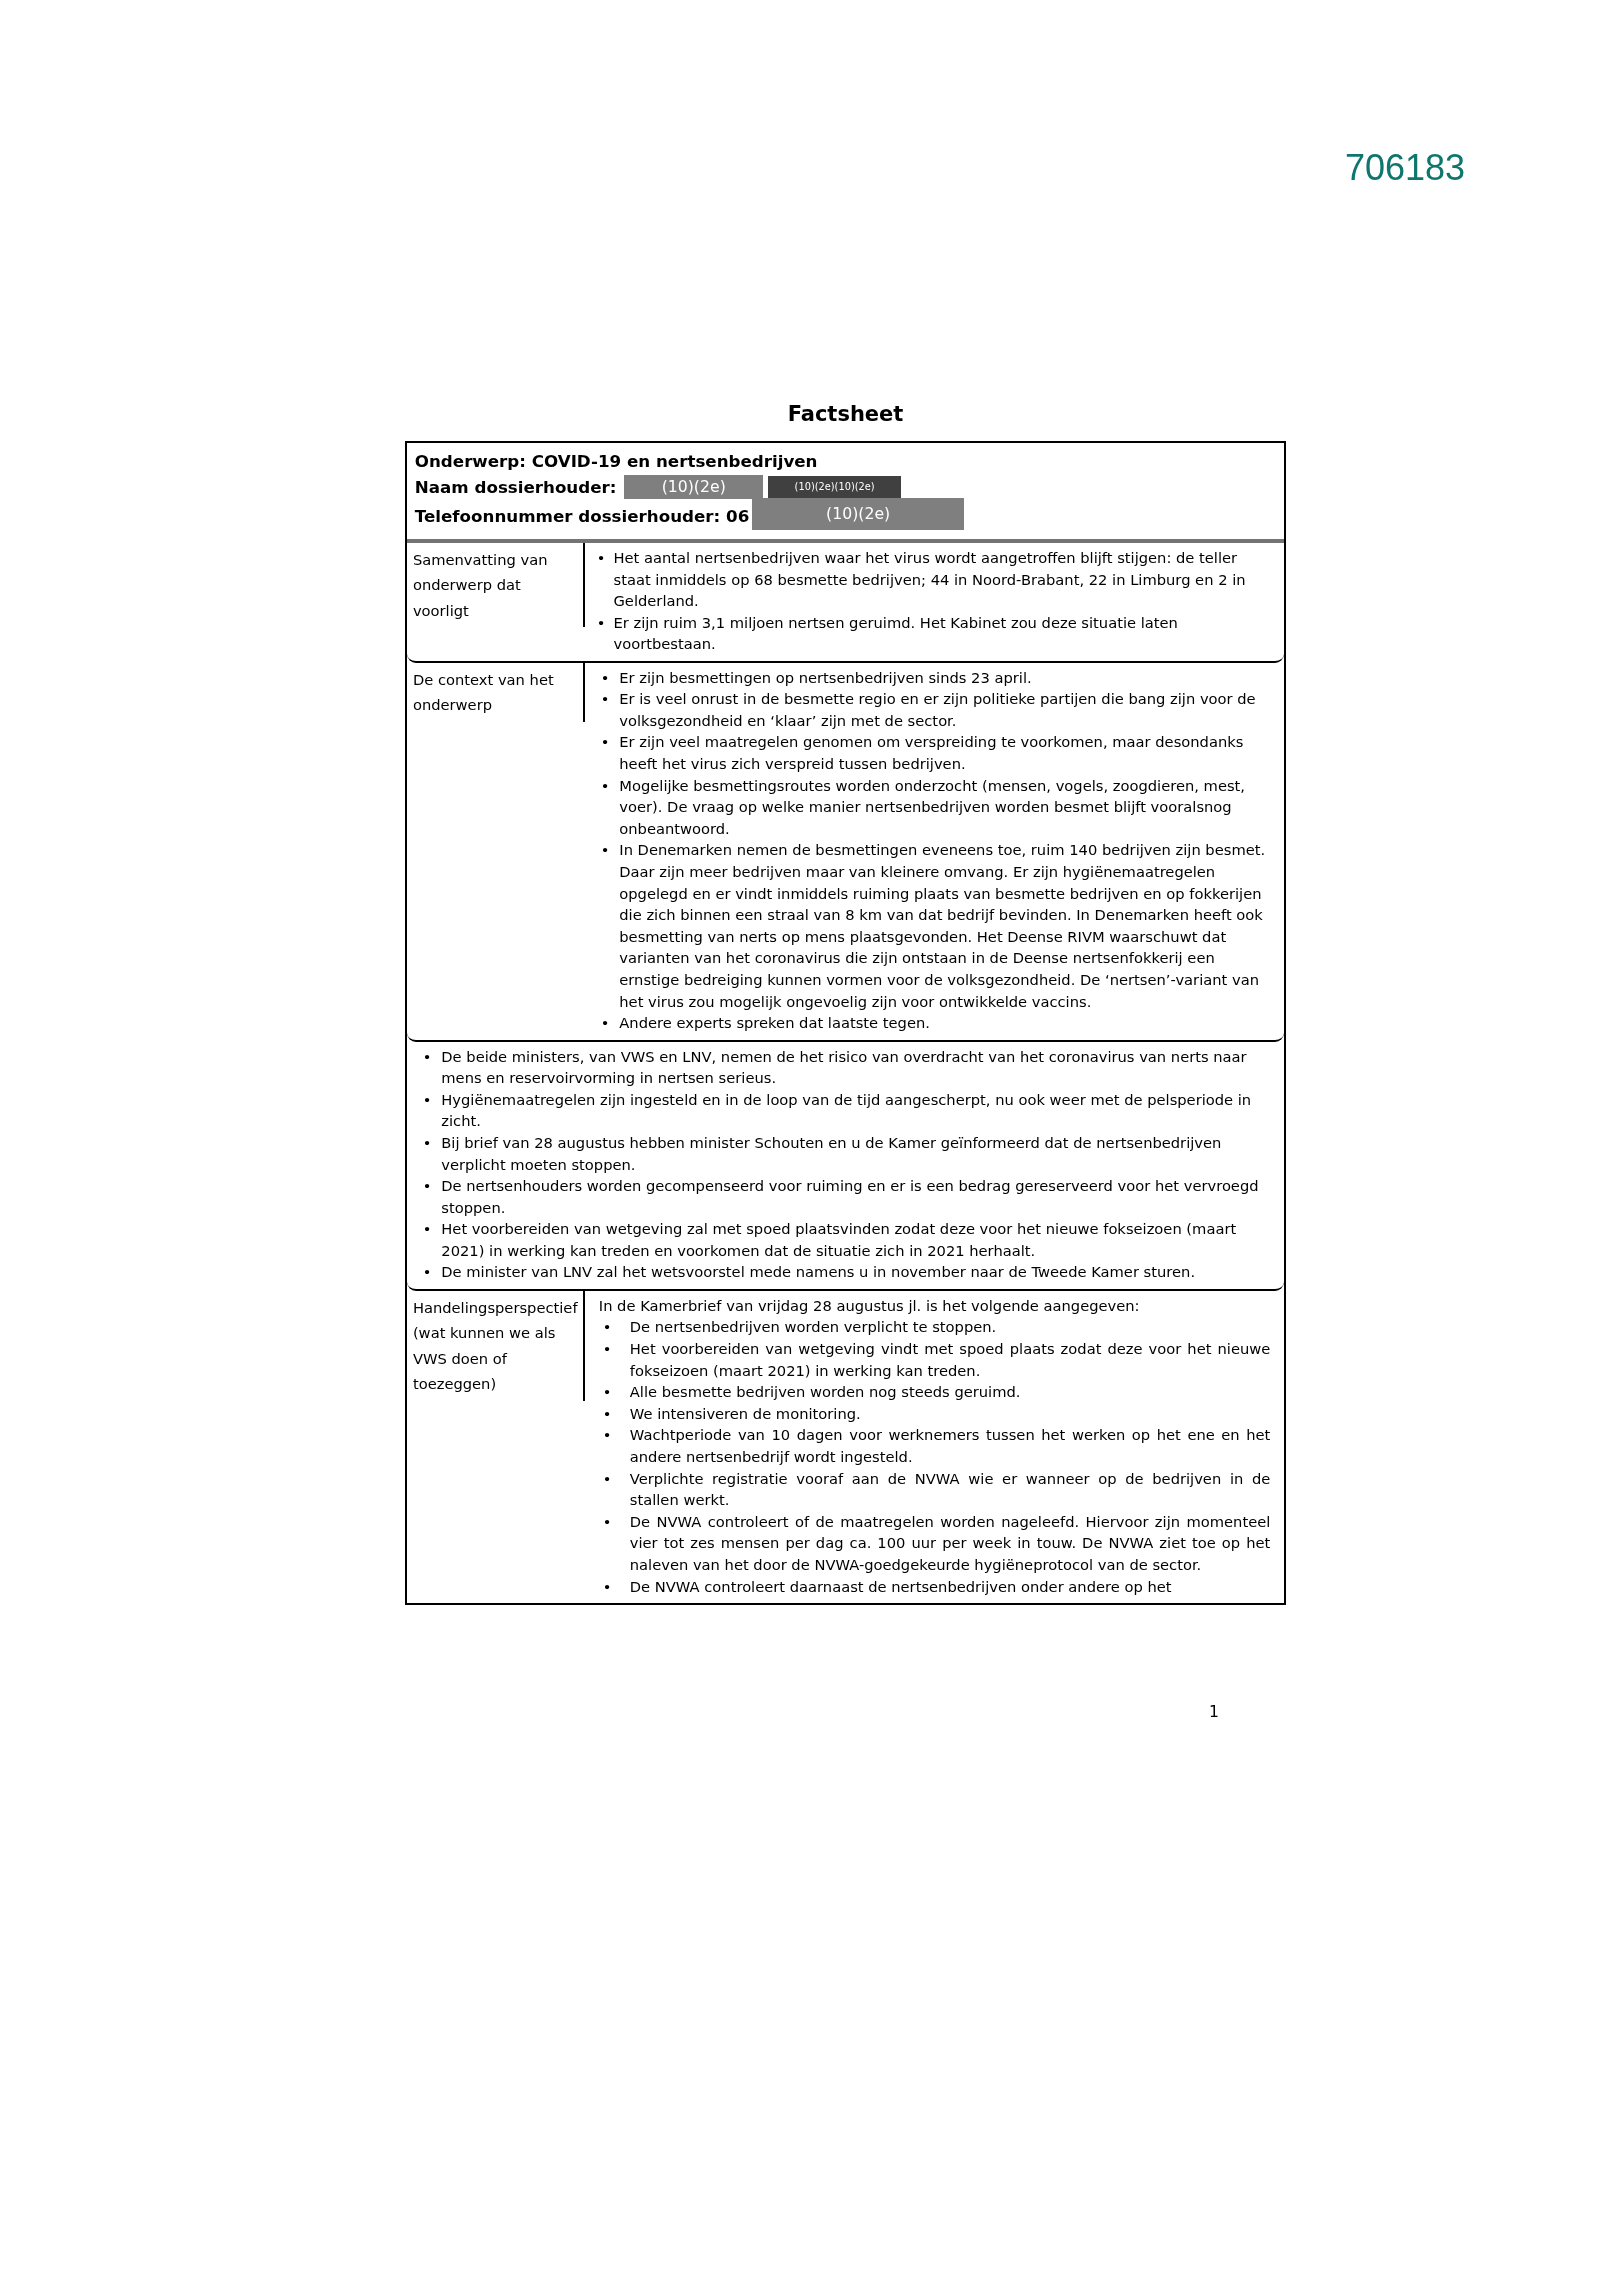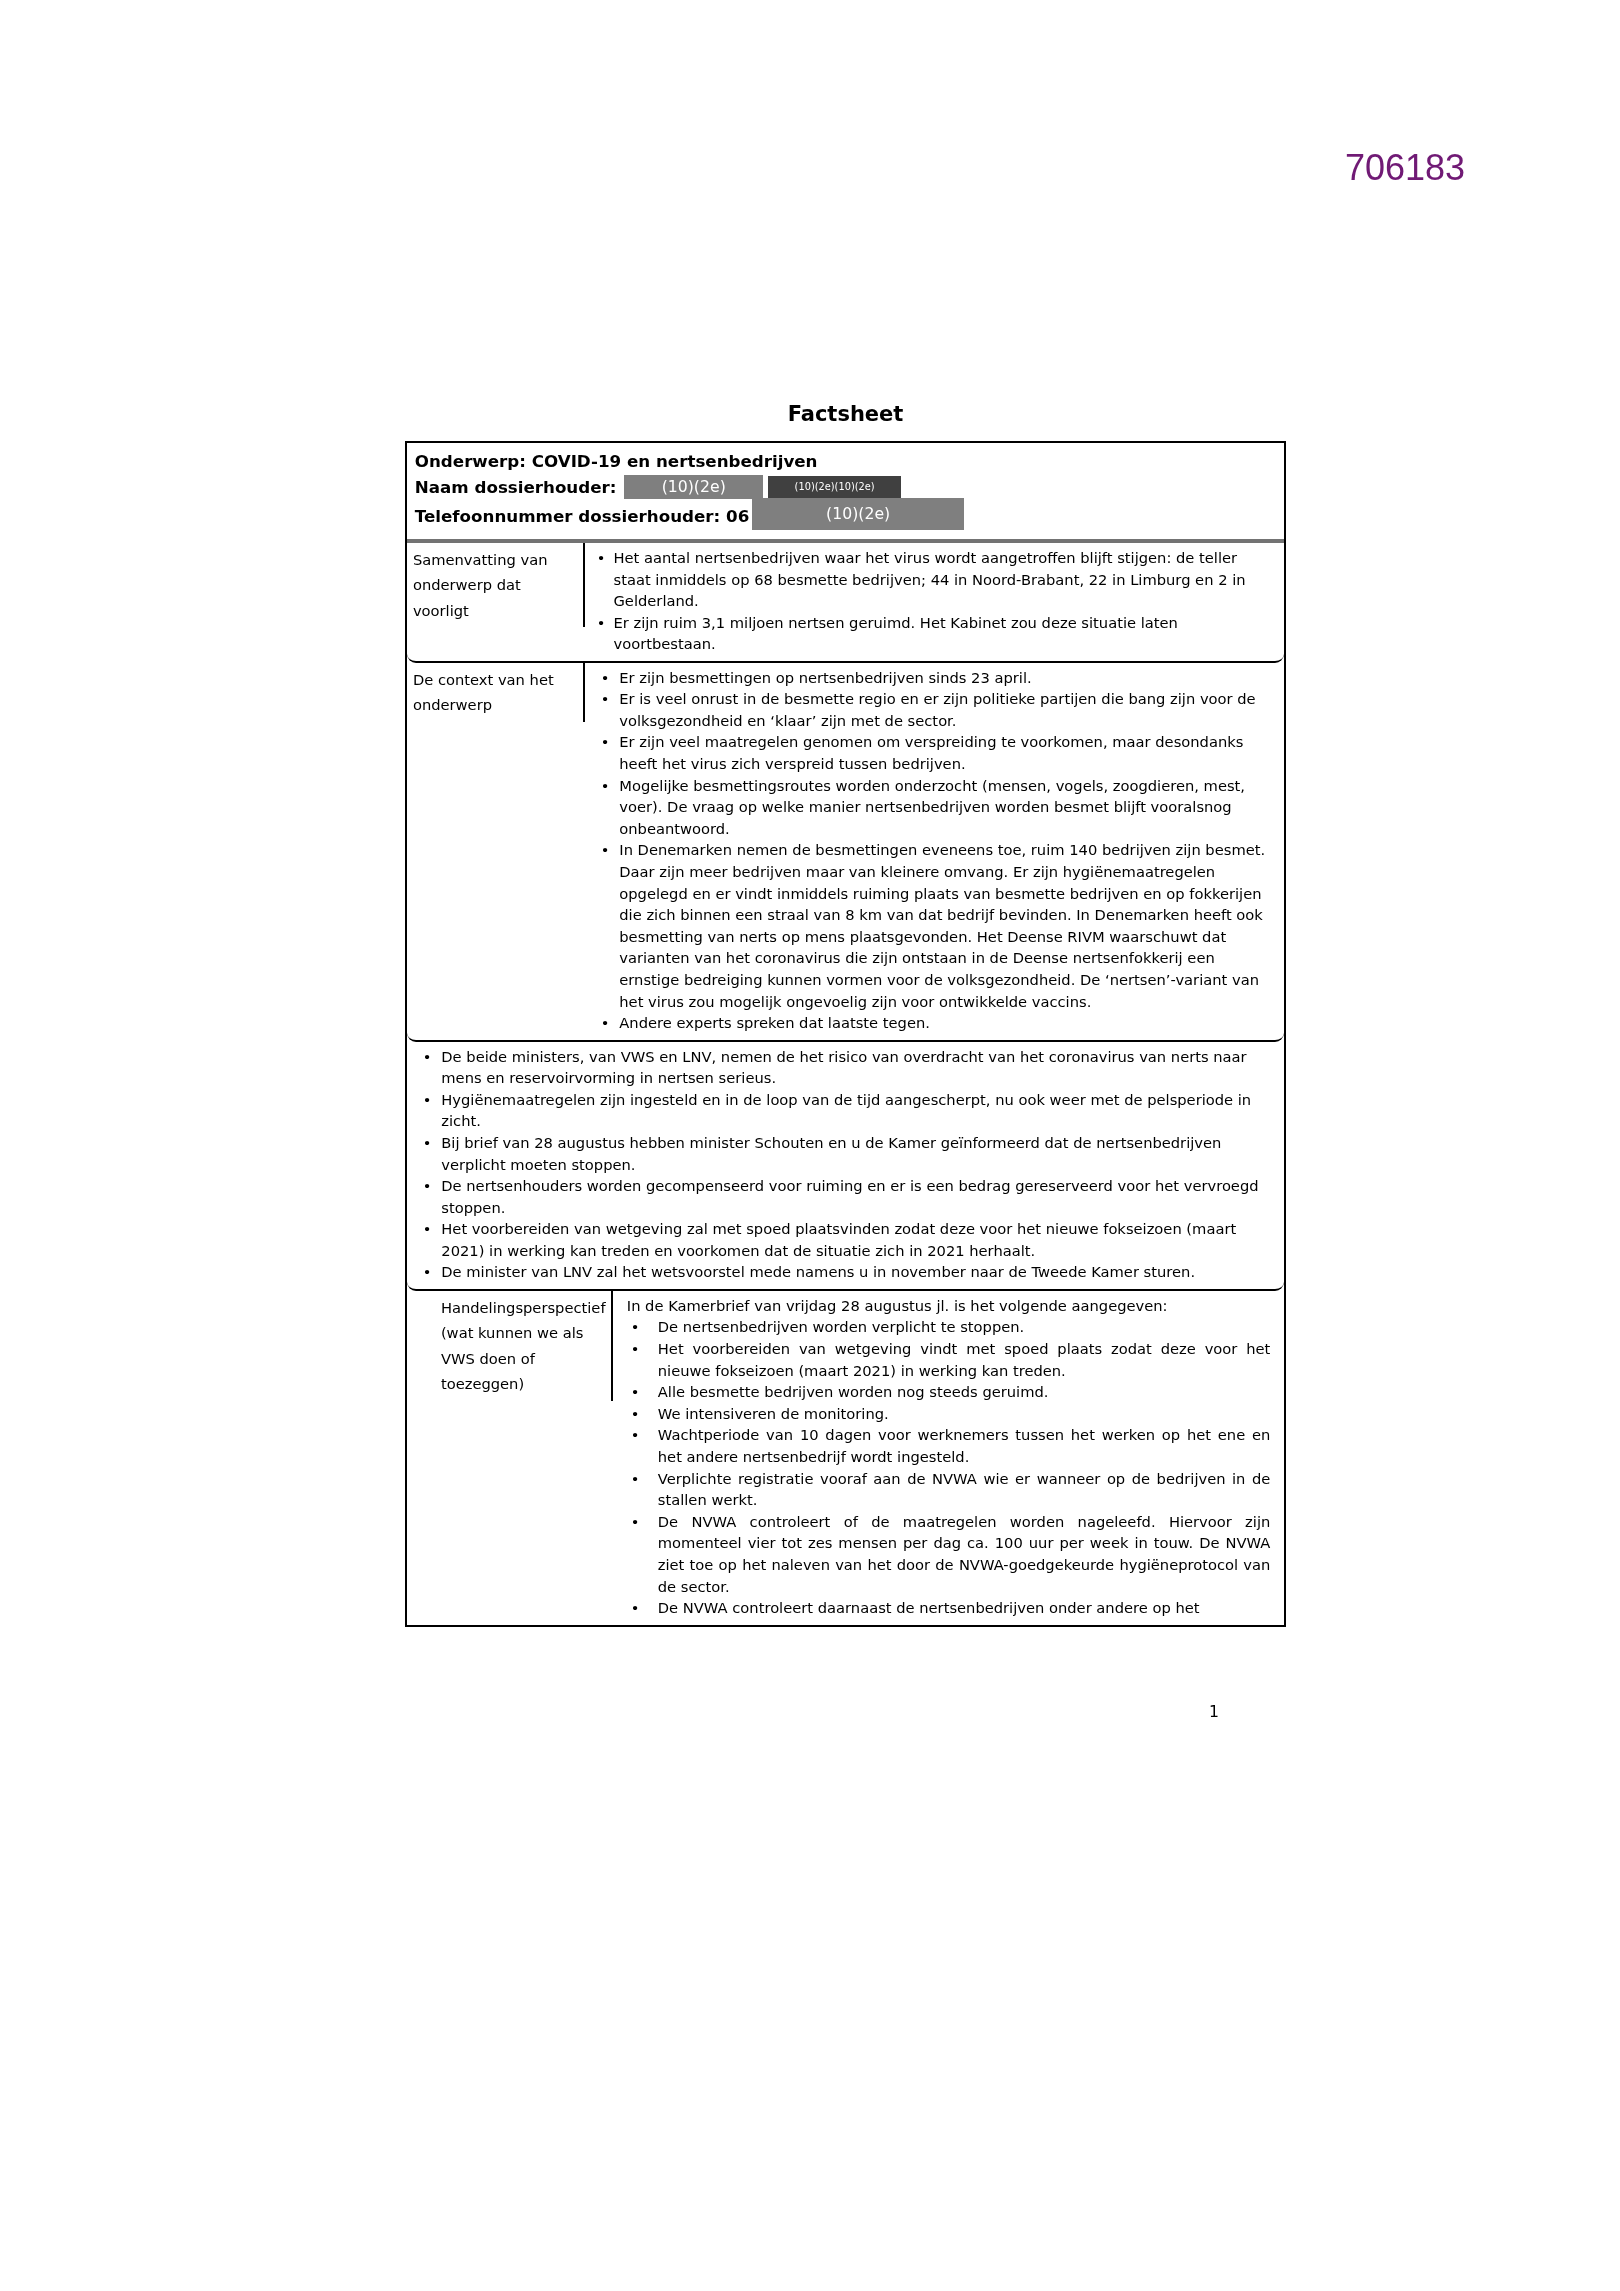--- a/index.html
+++ b/index.html
@@ -1,39 +1,39 @@
 <!DOCTYPE html>
 <html><head>
 <meta charset="utf-8">
 <style>
   html,body{margin:0;padding:0;background:#ffffff;}
   body{width:1620px;height:2292px;font-family:"DejaVu Sans",sans-serif;color:#000;}
   .page{position:relative;width:1620px;height:2292px;background:#fff;overflow:hidden;}
 
   .doc-number{position:absolute;left:1345px;top:147px;font-size:36px;
-              font-family:"Liberation Sans",sans-serif;color:#701a75;}
+              font-family:"Liberation Sans",sans-serif;color:#0f766e;}
 
   .title{position:absolute;left:405px;top:402px;width:881px;text-align:center;
          font-weight:bold;font-size:21px;}
 
   .factsheet-table{position:absolute;left:405px;top:441px;width:881px;
                    border:2px solid #000;box-sizing:border-box;background:#fff;}
 
   .thead{border-bottom:4px solid #737373;padding:4.9px 7.8px 5.9px 7.8px;
          font-weight:bold;font-size:16.7px;line-height:26.5px;}
   .hline{white-space:nowrap;}
 
   .redact{display:inline-block;background:#7f7f7f;color:#fff;font-weight:normal;
           text-align:center;vertical-align:middle;box-sizing:border-box;}
   .r1{min-width:139px;height:24.5px;line-height:24.5px;font-size:15.7px;margin-left:7.8px;position:relative;top:-2px;}
   .r2{min-width:133px;height:21.6px;line-height:21.6px;font-size:9.8px;margin-left:4.9px;position:relative;top:-2px;}
   .r3{min-width:212px;height:32px;line-height:32px;font-size:15.7px;margin-left:2.9px;position:relative;top:-2.9px;}
 
   .trow{display:flex;border-bottom:2px solid #000;align-items:flex-start;border-radius:9px;}
-  .trow:last-child{border-bottom:none;margin-left:28px;}
+  .trow:last-child{border-bottom:none;}
   .cell-label{flex:0 0 178px;width:178px;border-right:2px solid #000;
               padding:3.9px 5.9px;font-size:14.7px;line-height:25.5px;box-sizing:border-box;}
   .cell-content{flex:1;padding:3.9px 13.7px 5.9px 11.8px;font-size:14.7px;line-height:21.6px;box-sizing:border-box;}
 
   .intro{margin:0 0 0 2px;}
   .bullet-row{display:flex;}
   .bullet-marker{flex:0 0 auto;width:19.6px;text-align:left;padding-left:2.9px;box-sizing:border-box;}
   .bullet-text{flex:1;}
 
   .row-0 .bullet-marker{width:16.7px;padding-left:0;}

